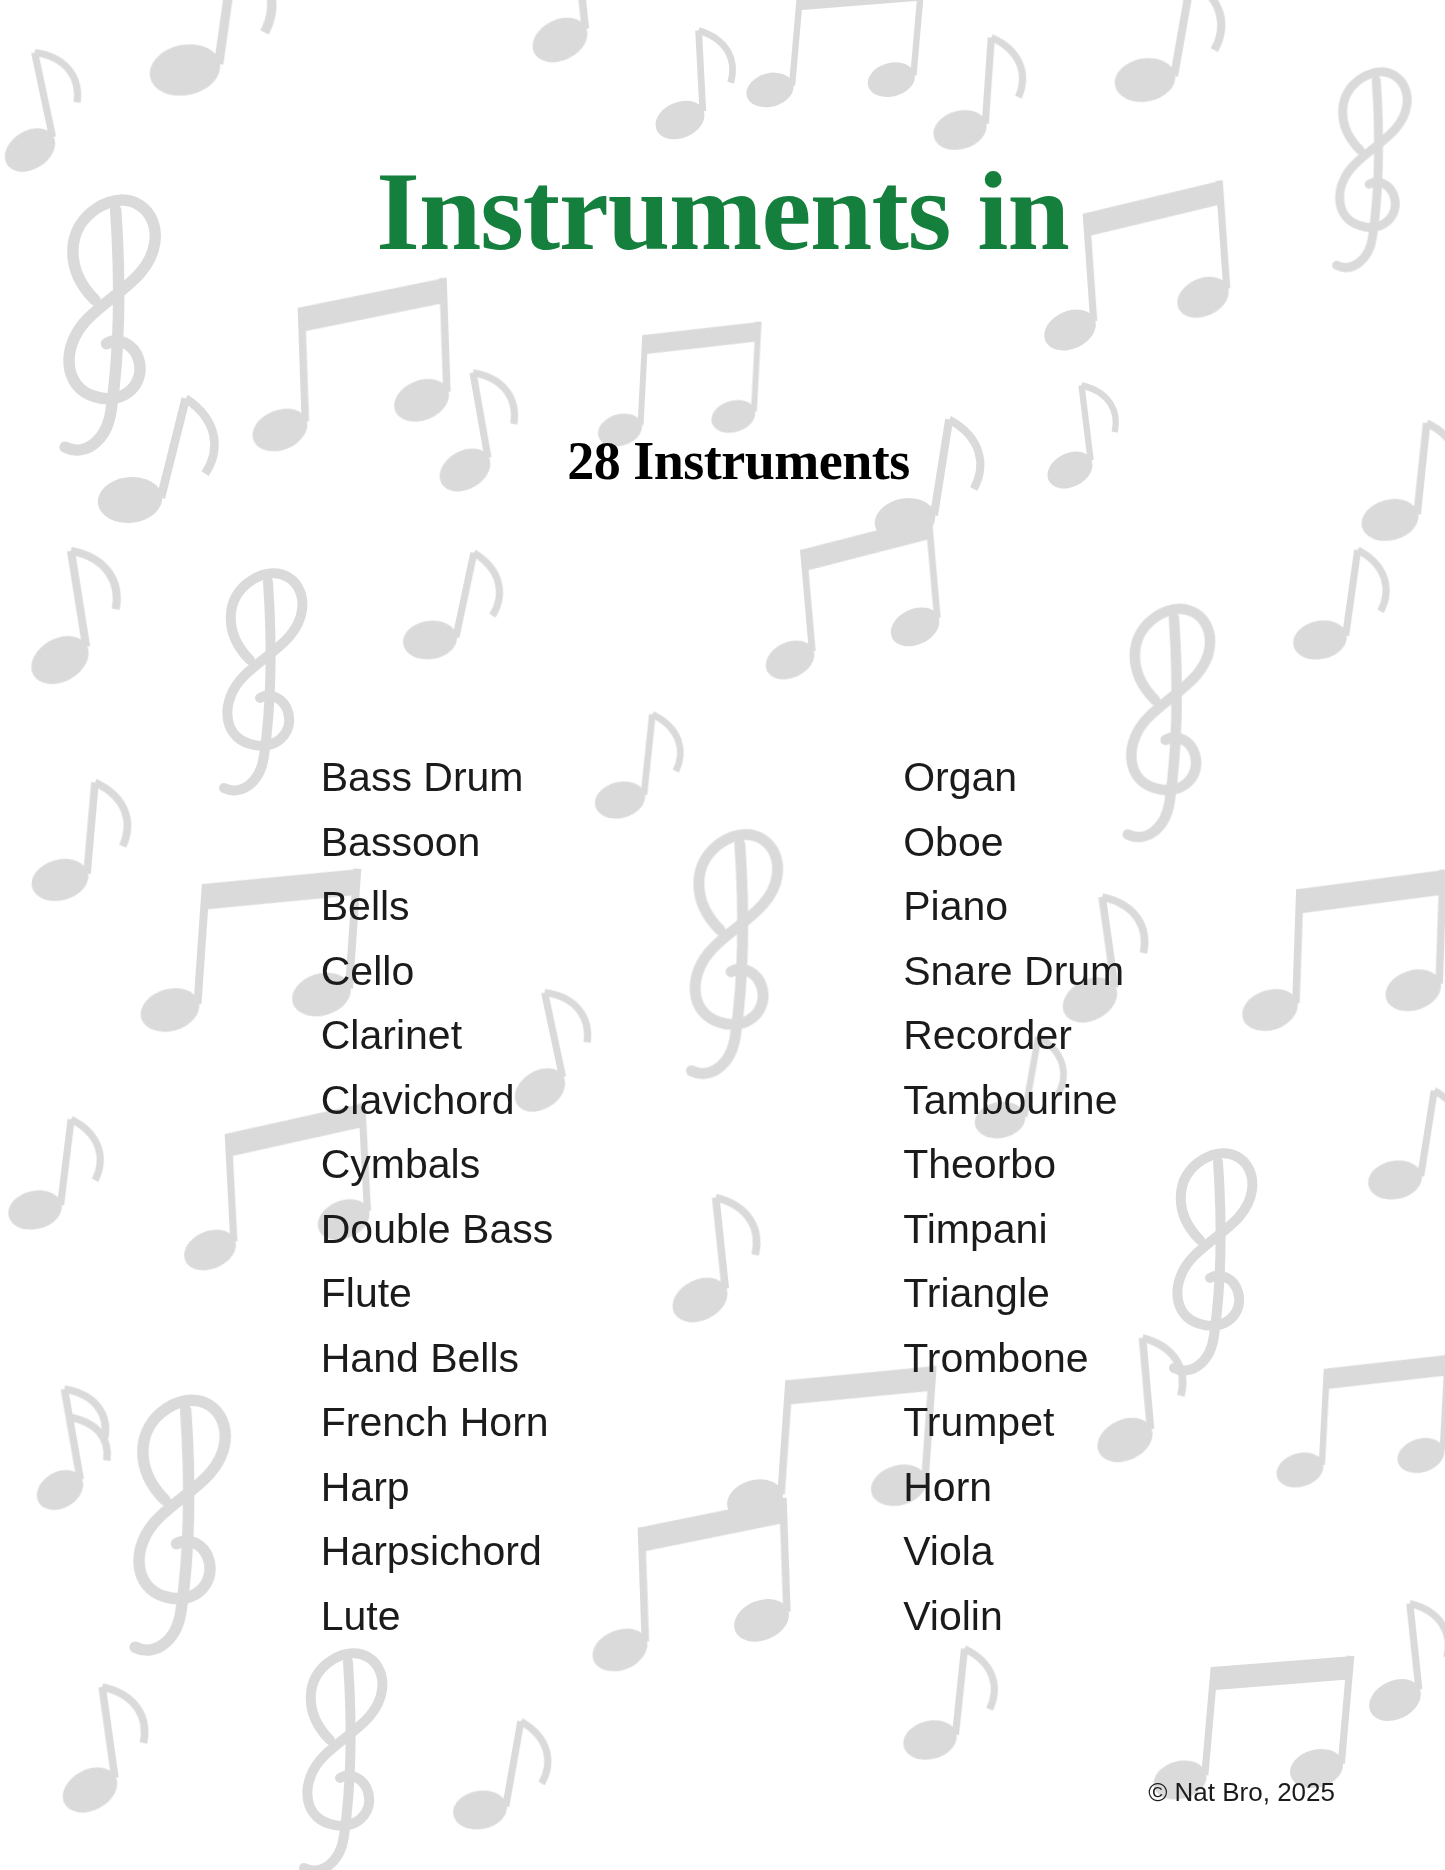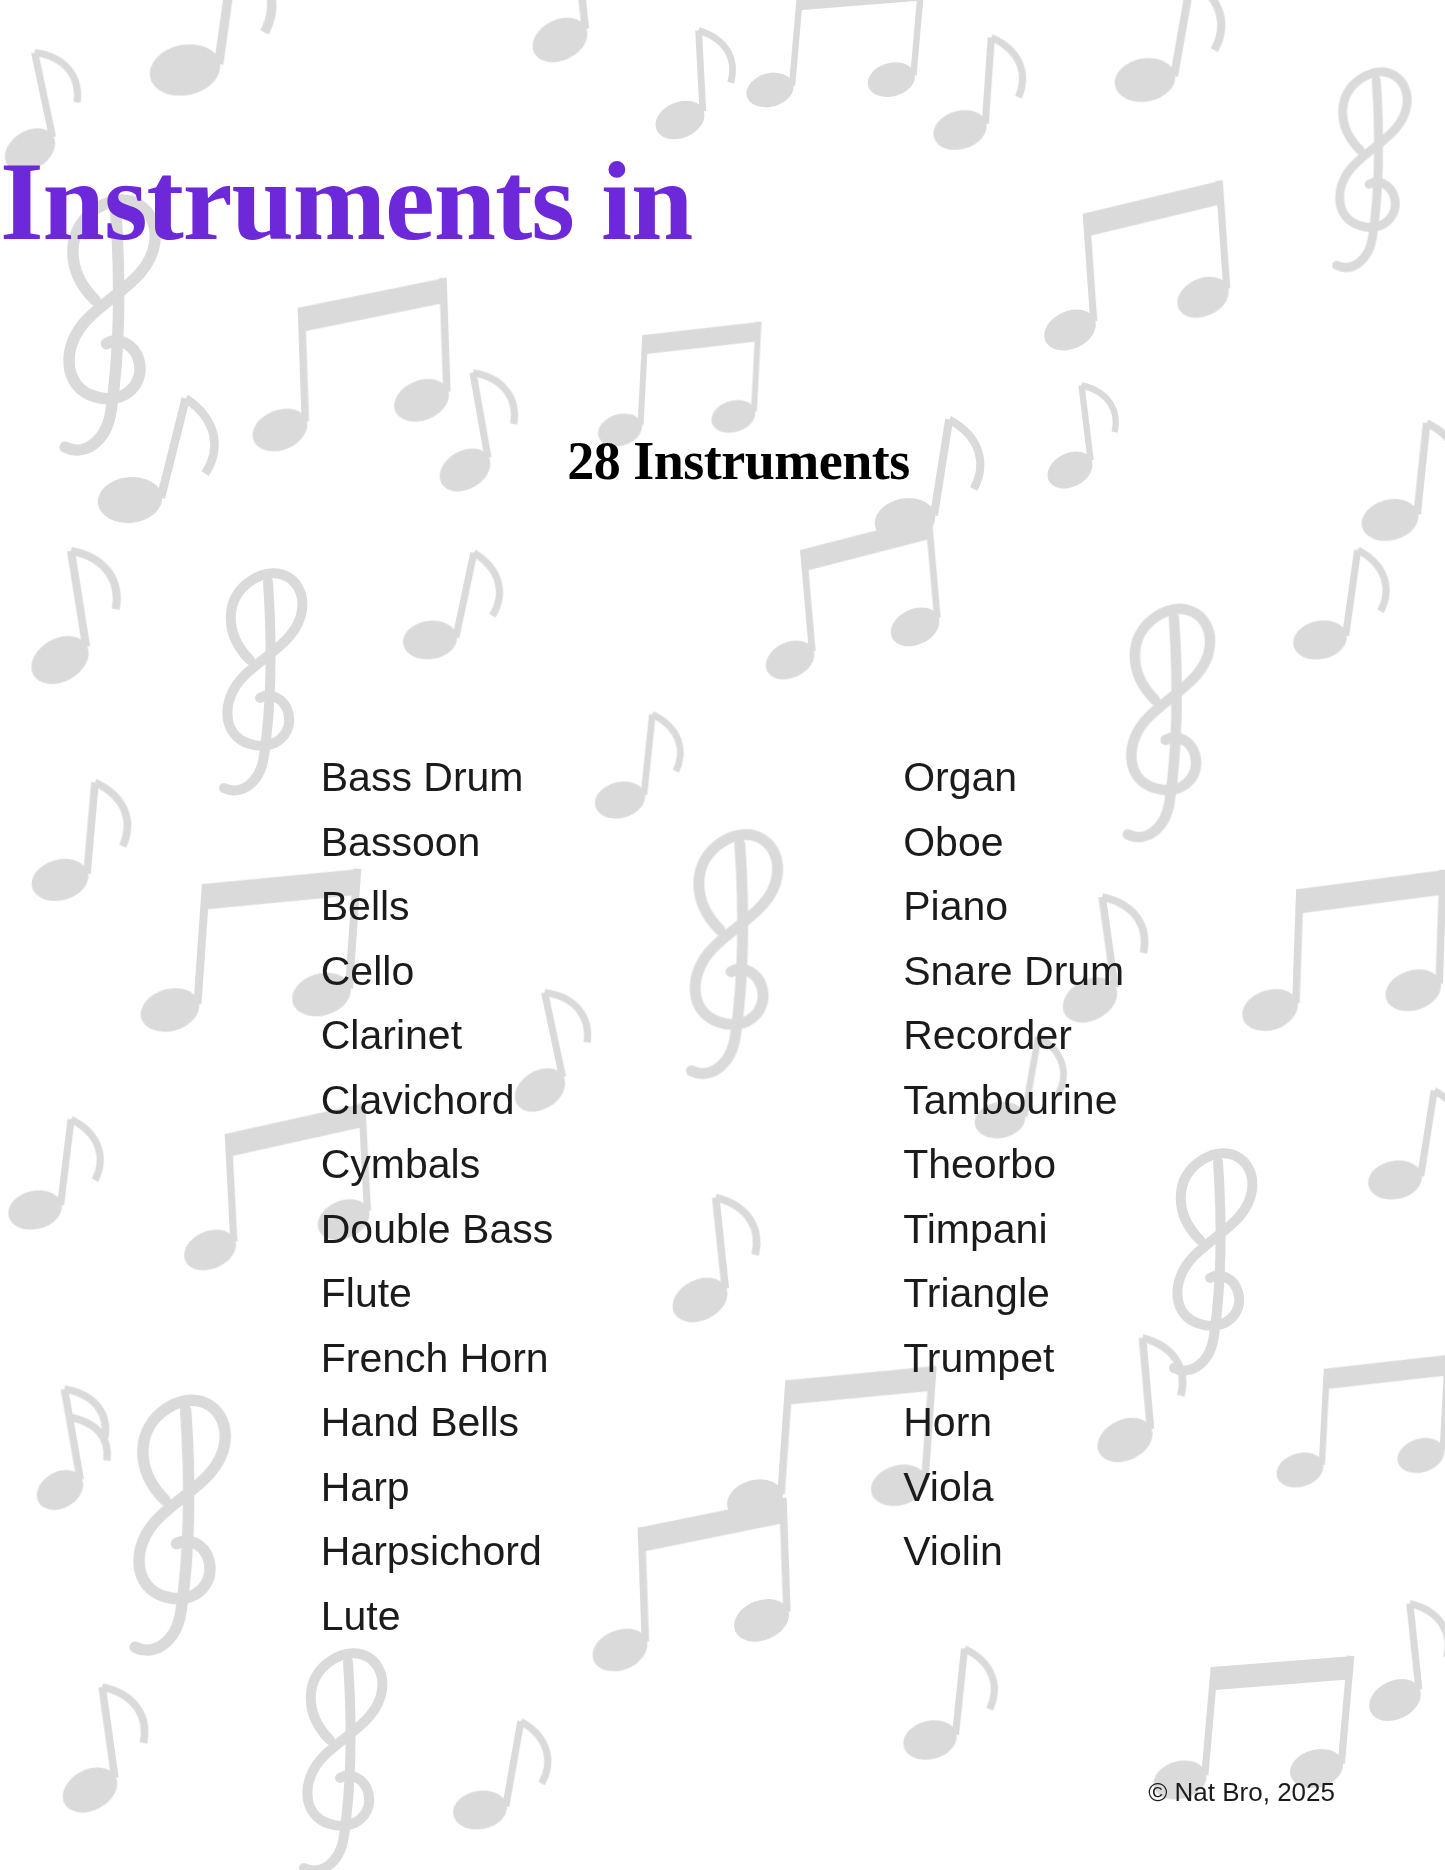--- a/index.html
+++ b/index.html
@@ -26,29 +26,30 @@
     pointer-events: none;
   }
   .content {
     position: relative;
     z-index: 2;
     width: 100%;
     height: 100%;
   }
   .title {
     position: absolute;
-    top: 130px;
+    top: 140px;
     left: 0;
     width: 100%;
+    text-align: center;
     font-family: "Liberation Serif", serif;
     font-weight: bold;
     font-size: 112px;
     line-height: 1.27;
     letter-spacing: -1px;
-    color: #6d28d9;
+    color: #15803d;
   }
   .subtitle {
     position: absolute;
     top: 430px;
     left: 4px;
     width: 100%;
     text-align: center;
     font-family: "Liberation Serif", serif;
     font-weight: bold;
     font-size: 54px;
@@ -185,37 +186,38 @@
       <div class="col">
         <div class="item">Bass Drum</div>
         <div class="item">Bassoon</div>
         <div class="item">Bells</div>
         <div class="item">Cello</div>
         <div class="item">Clarinet</div>
         <div class="item">Clavichord</div>
         <div class="item">Cymbals</div>
         <div class="item">Double Bass</div>
         <div class="item">Flute</div>
+        <div class="item">Hand Bells</div>
         <div class="item">French Horn</div>
-        <div class="item">Hand Bells</div>
         <div class="item">Harp</div>
         <div class="item">Harpsichord</div>
         <div class="item">Lute</div>
       </div>
 
       <div class="col">
         <div class="item">Organ</div>
         <div class="item">Oboe</div>
         <div class="item">Piano</div>
         <div class="item">Snare Drum</div>
         <div class="item">Recorder</div>
         <div class="item">Tambourine</div>
         <div class="item">Theorbo</div>
         <div class="item">Timpani</div>
         <div class="item">Triangle</div>
+        <div class="item">Trombone</div>
         <div class="item">Trumpet</div>
         <div class="item">Horn</div>
         <div class="item">Viola</div>
         <div class="item">Violin</div>
       </div>
 
     </div>
 
     <div class="footer">© Nat Bro, 2025</div>
 

